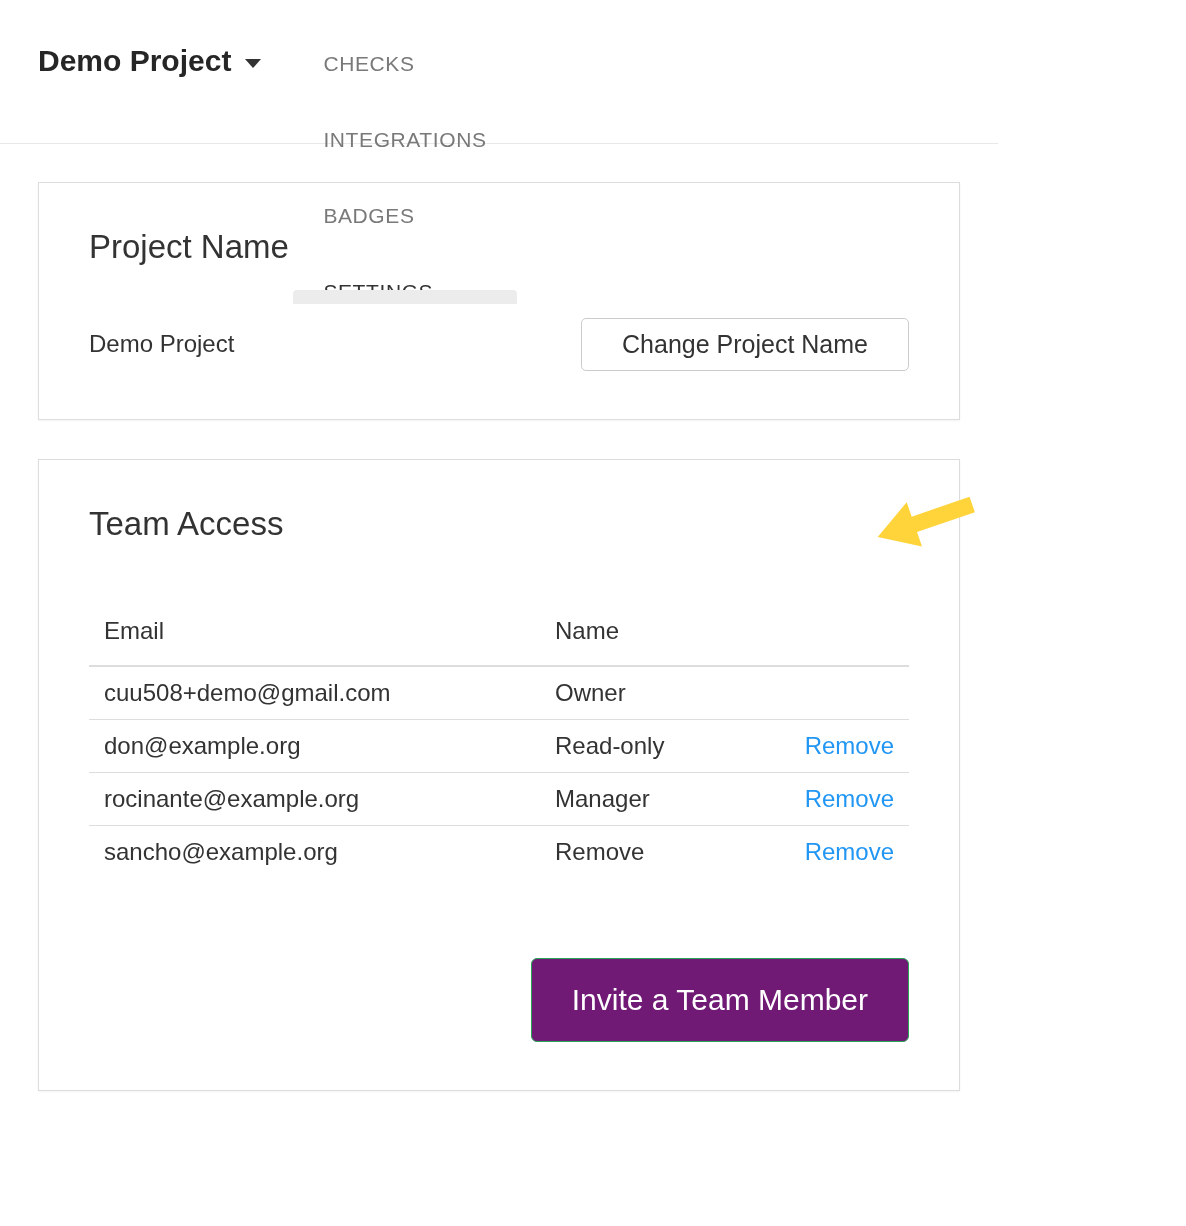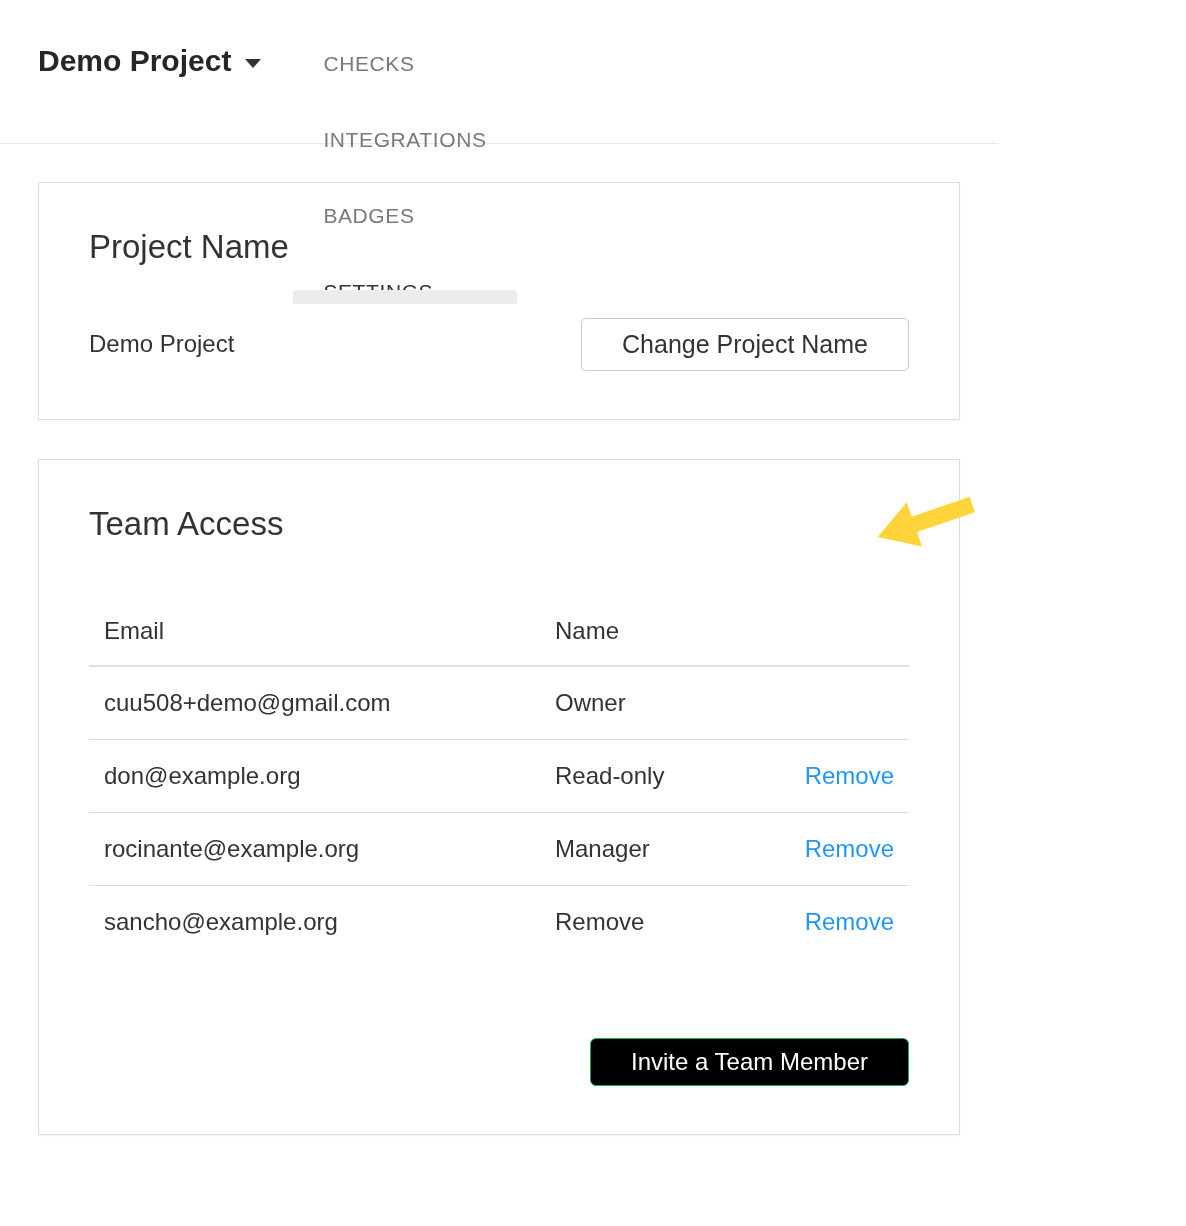--- a/index.html
+++ b/index.html
@@ -115,46 +115,46 @@
     font-size: 24px;
   }
   .team-table th {
     text-align: left;
     font-weight: normal;
     color: #333333;
     padding: 20px 15px;
     border-bottom: 2px solid #dddddd;
   }
   .team-table td {
-    padding: 22px 15px;
+    padding: 12px 15px;
     border-bottom: 1px solid #dddddd;
     color: #333333;
   }
   .team-table tr:last-child td { border-bottom: none; }
   .col-email { width: 55%; }
   .col-role  { width: 25%; }
   .col-action{ width: 20%; text-align: right; }
   td.col-action { text-align: right; }
   a.remove-link {
     color: #2196f3;
     text-decoration: none;
     cursor: pointer;
   }
   a.remove-link:empty { display: none; }
 
   
   .invite-row { margin-top: 80px; text-align: right; }
   .btn-success {
     font-family: "Liberation Sans", sans-serif;
-    font-size: 24px;
+    font-size: 30px;
     color: #ffffff;
-    background: #000000;
+    background: #701a75;
     border: 1px solid #25a458;
     border-radius: 6px;
-    padding: 9px 40px;
+    padding: 24px 40px;
     cursor: pointer;
   }
 
   
   .annotation-arrow {
     position: absolute;
     top: 22px;
     right: -16px;
     width: 102px;
     height: 72px;

